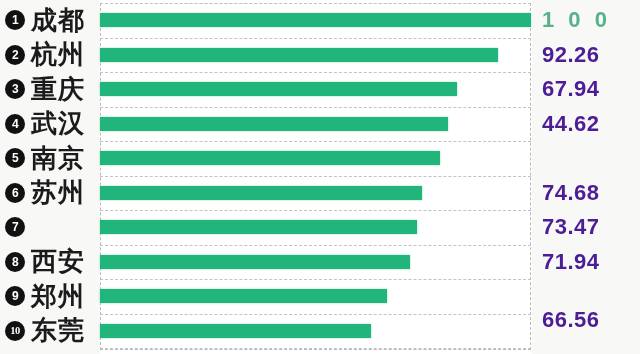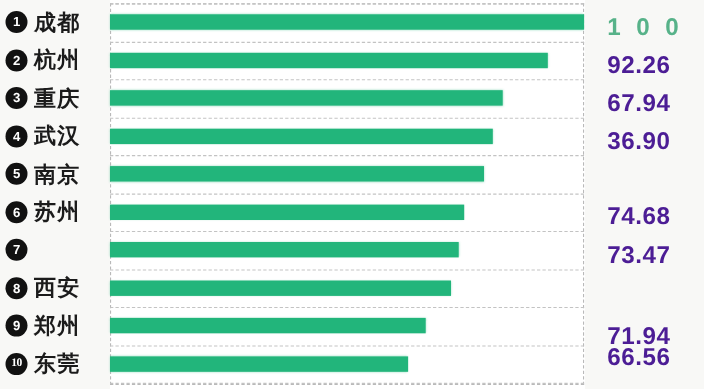--- a/index.html
+++ b/index.html
@@ -34,21 +34,21 @@
     background:#111111;
     color:#ffffff;
     font-size:12px; font-weight:bold;
     display:flex; align-items:center; justify-content:center;
     line-height:1;
     letter-spacing:-0.5px;
   }
   .badge.wide { font-size:10.5px; }
   .city {
     margin-left:6px;
-    font-size:20px;
+    font-size:26px;
     font-weight:bold;
     color:#1b1b1b;
     letter-spacing:1px;
     white-space:nowrap;
     text-align:center;
   }
 
   
   .plot { position:relative; background:#ffffff; }
   .plot-frame {
@@ -76,22 +76,22 @@
     height:14px;
     background:#22b57b;
     box-shadow:0 0 2px rgba(34,181,123,.45);
   }
 
   
   .values { position:relative; background:#f8f8f6; }
   .row-value {
     position:absolute; left:0; right:0;
     height:34.5px;
-    display:flex; align-items:flex-end;
-    padding-left:20px;
+    display:flex; align-items:center;
+    padding-left:10px;
   }
   .val {
     font-size:22px;
     font-weight:bold;
     color:#4c1d95;
     letter-spacing:0.5px;
     white-space:nowrap;
   }
   .val.top {
     color:#57b289;
@@ -194,29 +194,29 @@
       <div class="row-value" style="top: 3px;">
         <div class="val top">1 0 0</div>
       </div>
       <div class="row-value" style="top: 37.5px;">
         <div class="val">92.26</div>
       </div>
       <div class="row-value" style="top: 72px;">
         <div class="val">67.94</div>
       </div>
       <div class="row-value" style="top: 106.5px;">
-        <div class="val">36.90</div>
+        <div class="val">44.62</div>
       </div>
       <div class="row-value" style="top: 175.5px;">
         <div class="val">74.68</div>
       </div>
       <div class="row-value" style="top: 210px;">
         <div class="val">73.47</div>
       </div>
-      <div class="row-value" style="top: 244.5px; margin-top: 40px;">
+      <div class="row-value" style="top: 244.5px;">
         <div class="val">71.94</div>
       </div>
       <div class="row-value" style="top: 279px; margin-top: 24px;">
         <div class="val">66.56</div>
       </div>
     </div>
 
 </div>
 
 </body></html>

